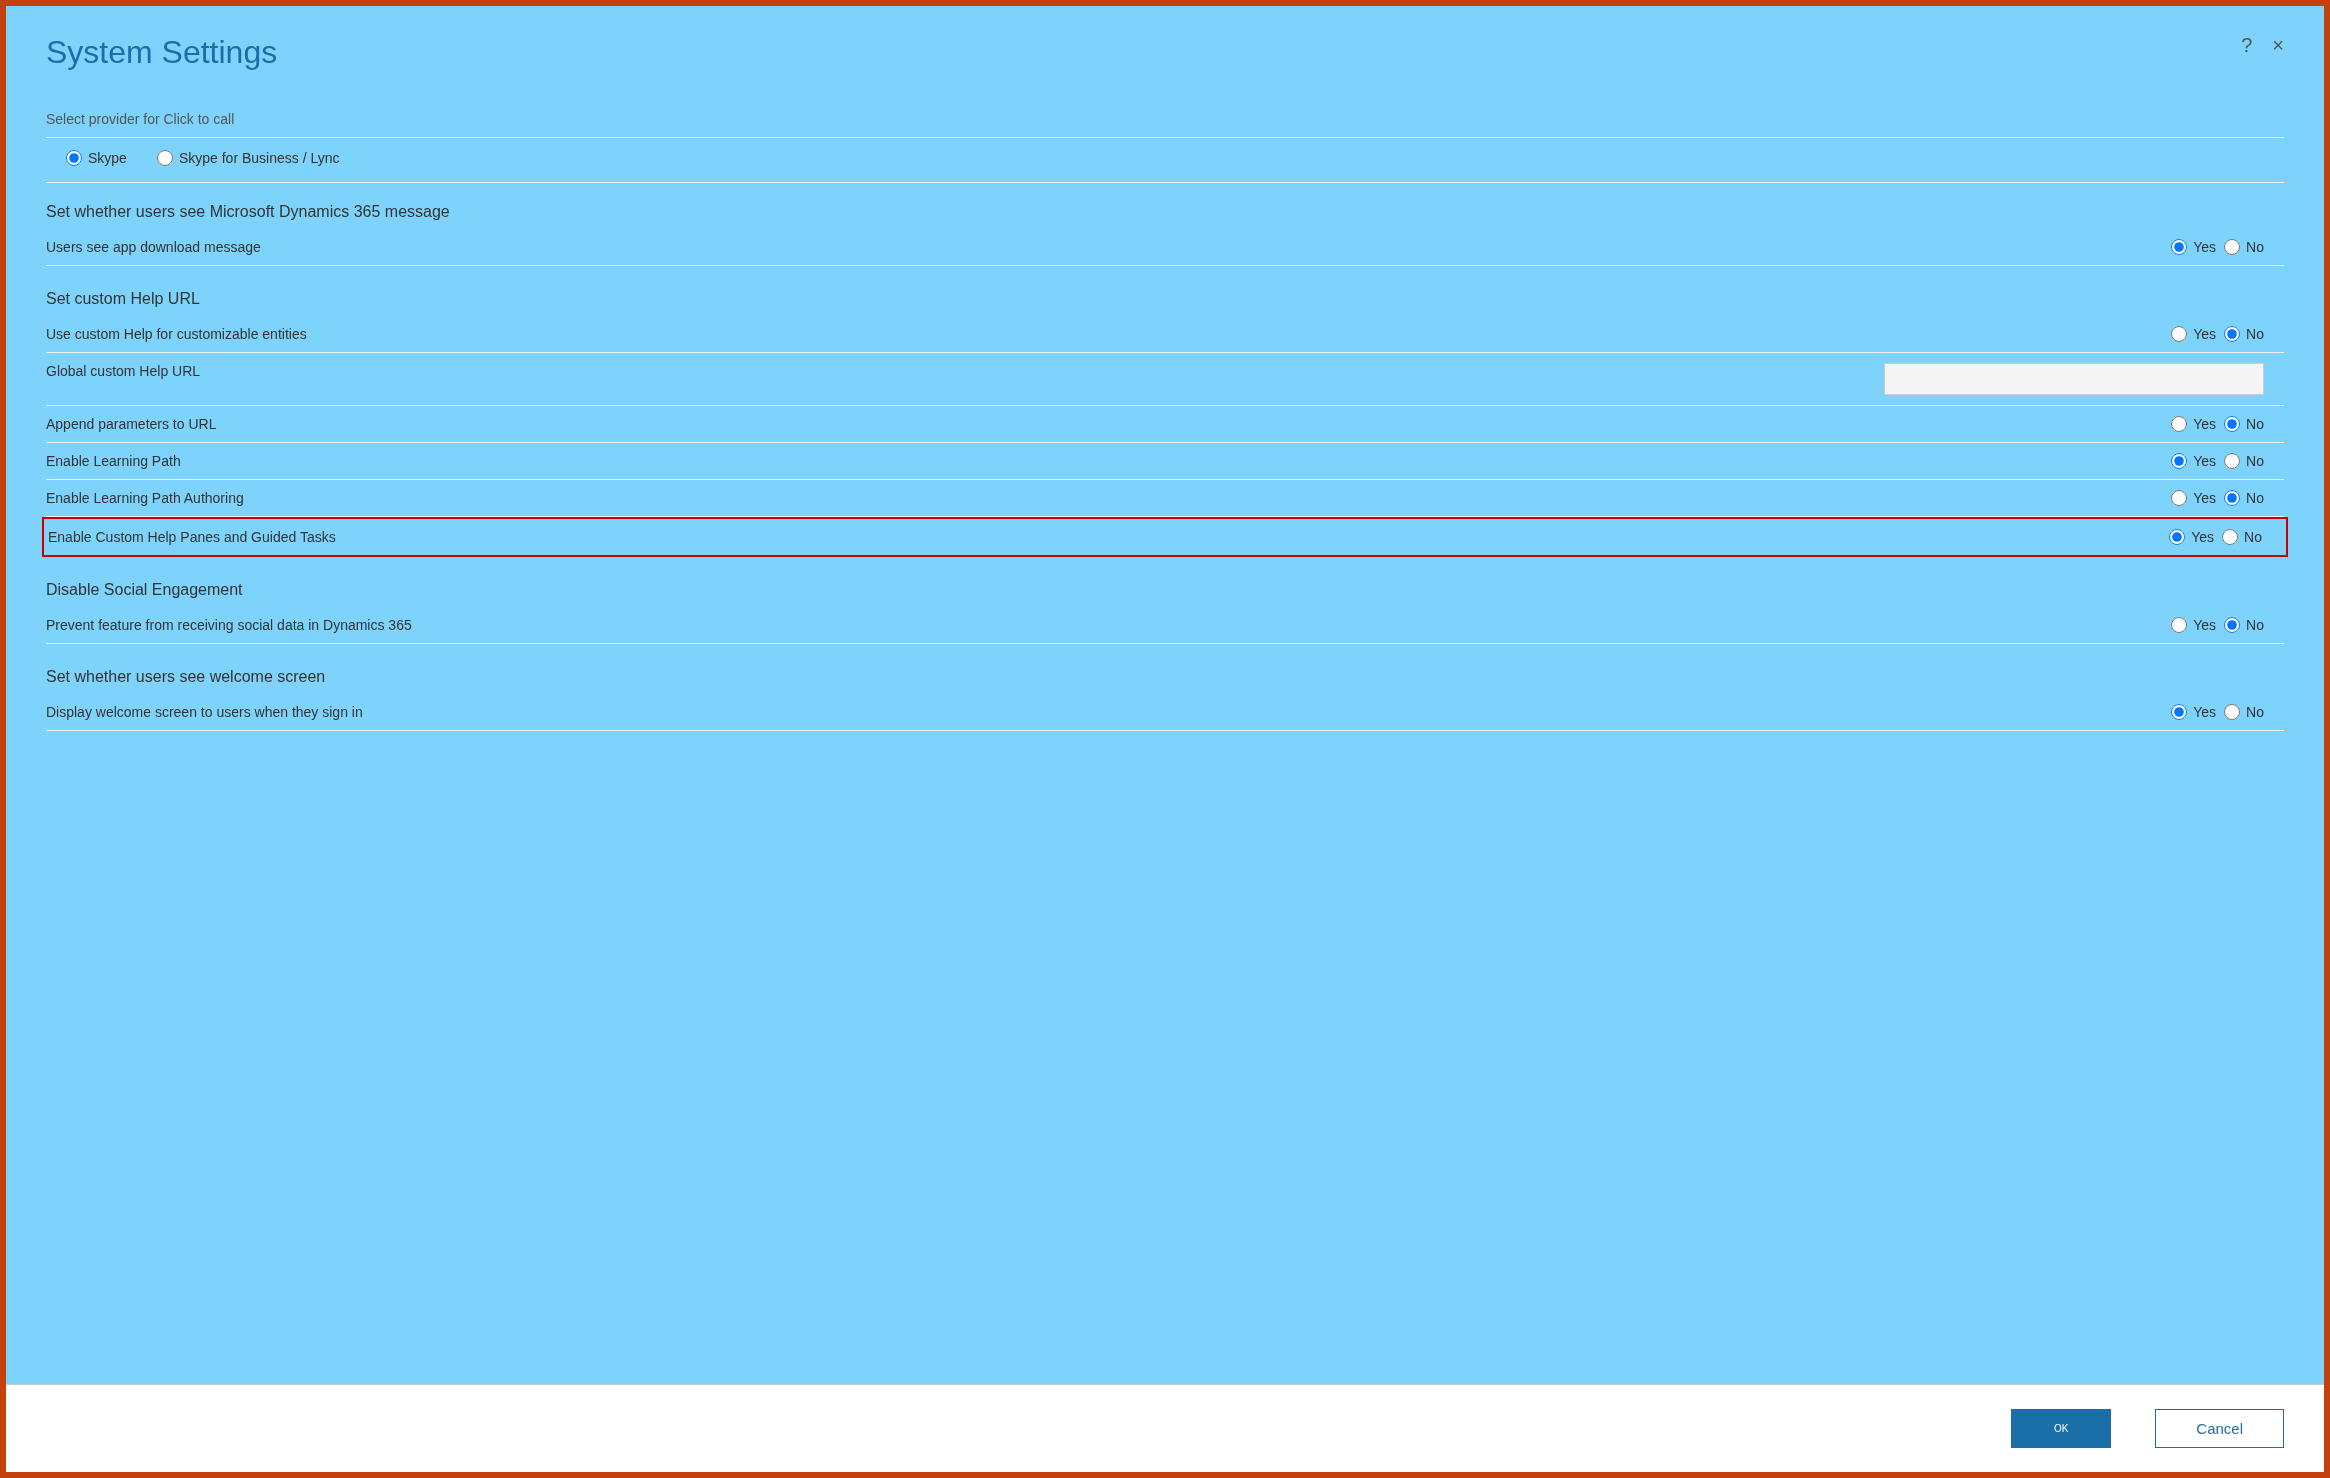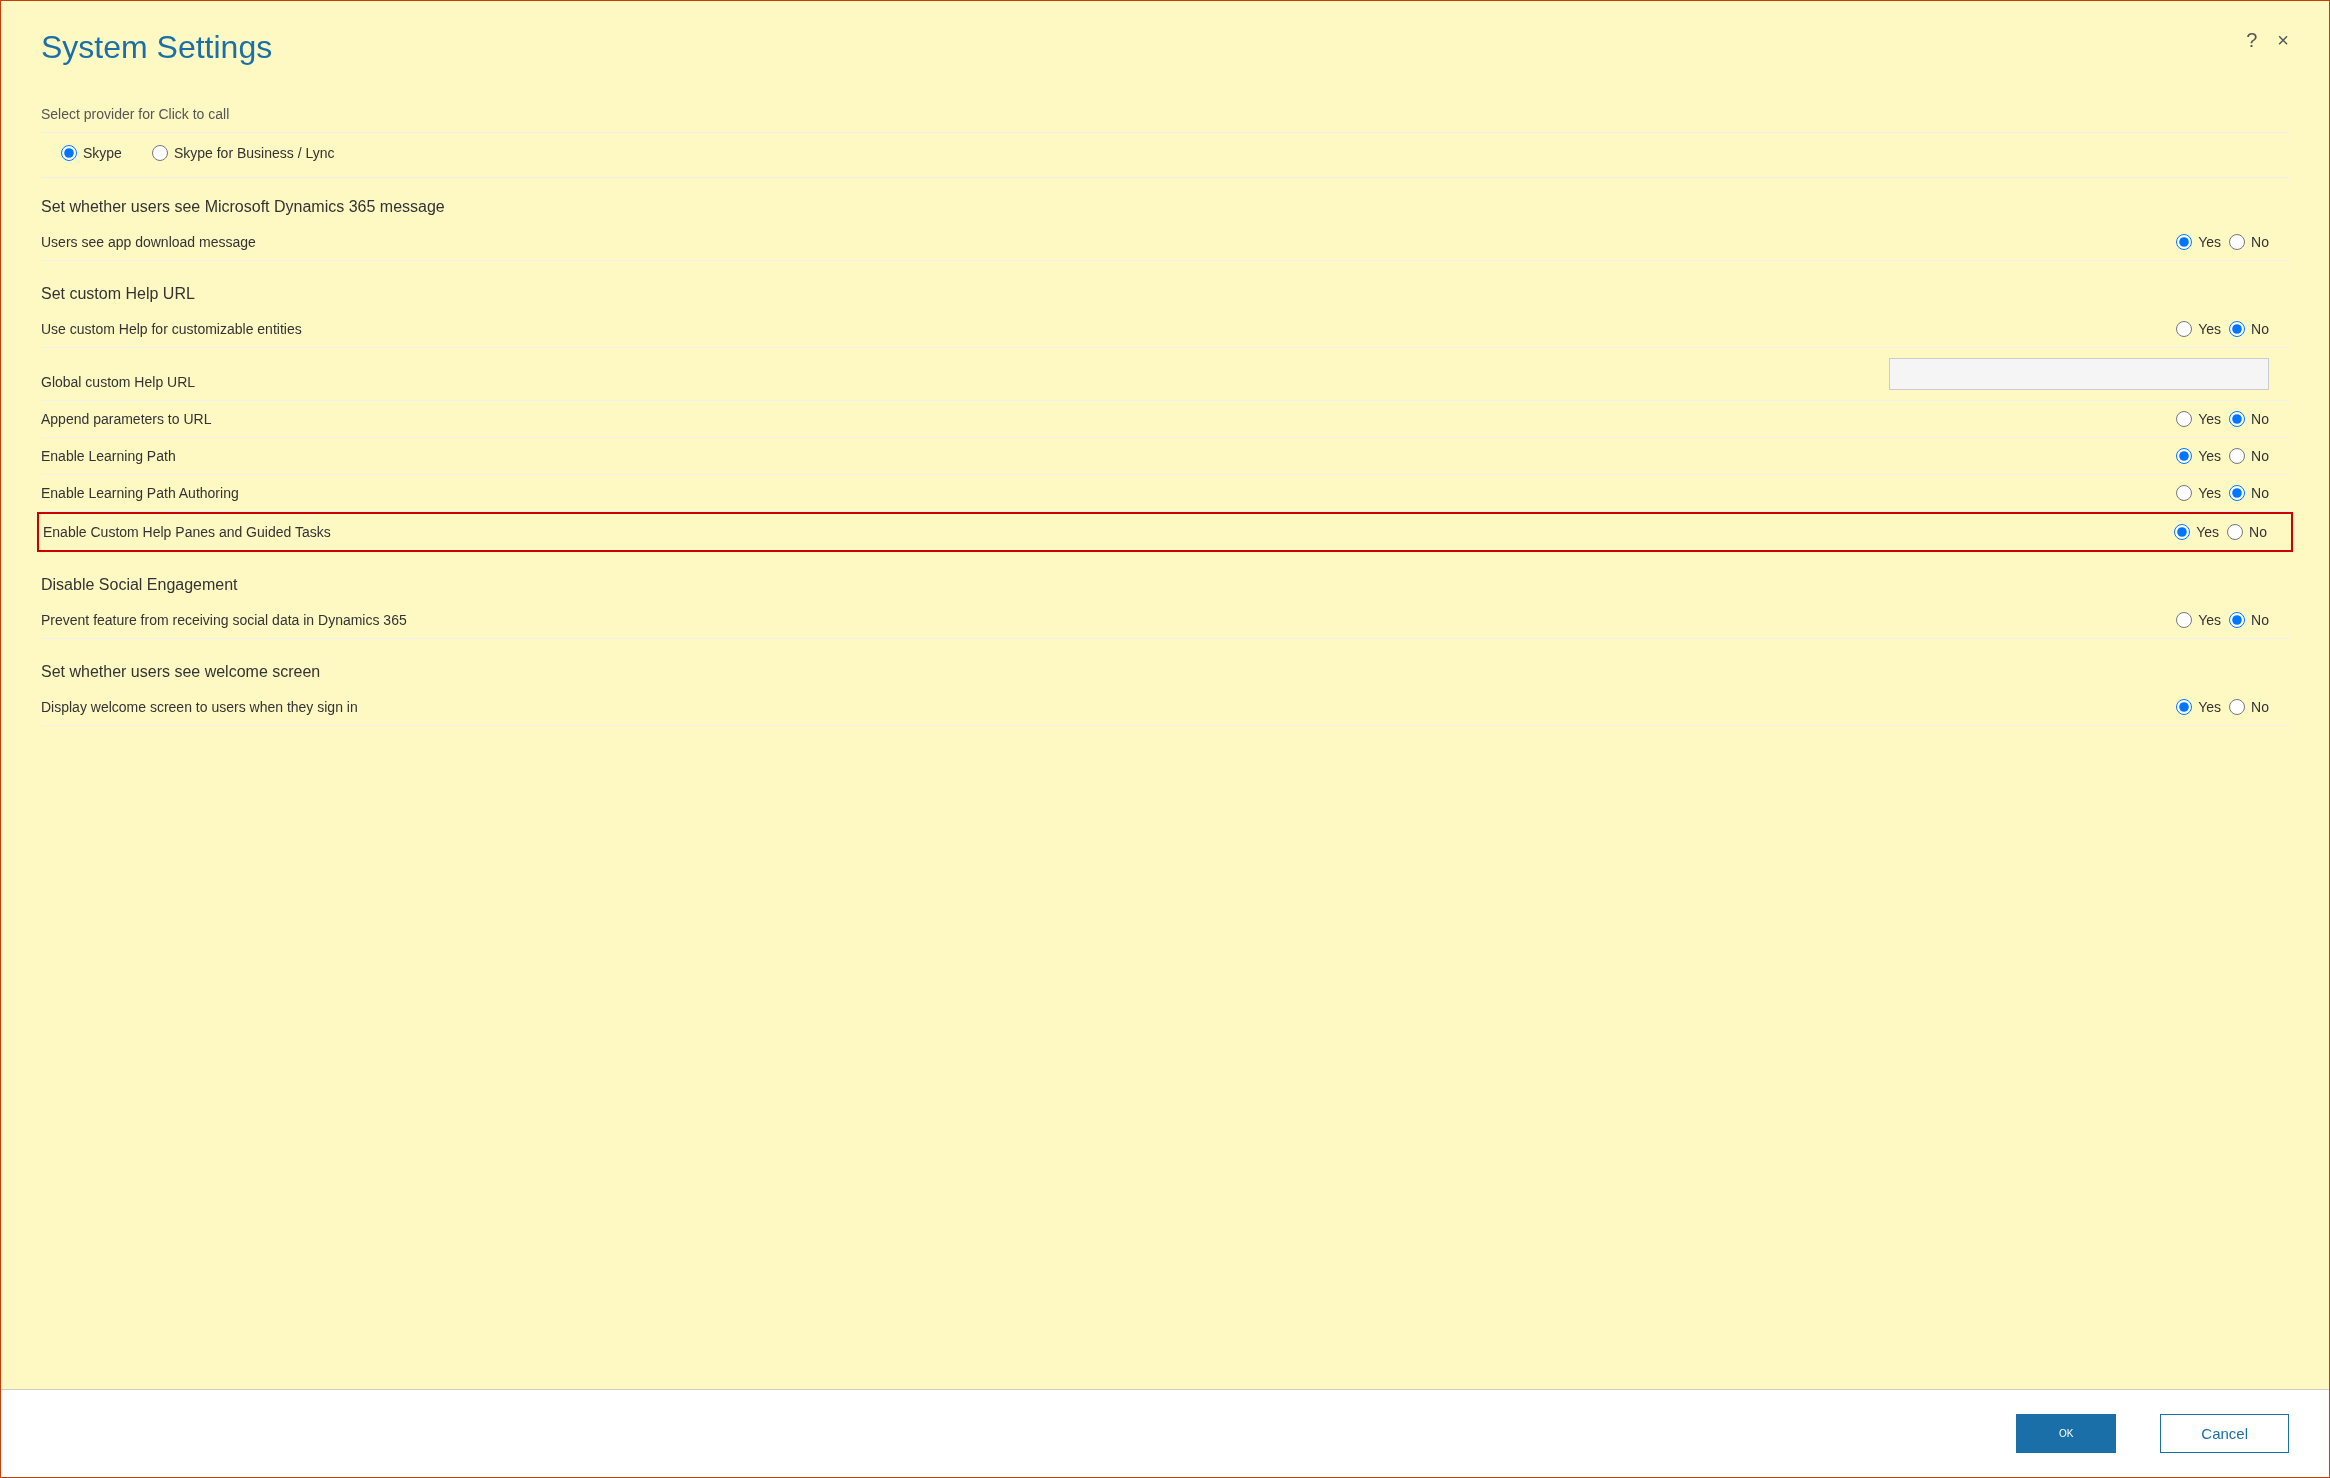--- a/index.html
+++ b/index.html
@@ -7,26 +7,26 @@
       font-family: 'Segoe UI', Arial, sans-serif;
       font-size: 14px;
       background: #fff;
       color: #333;
       width: 2330px;
       min-height: 1478px;
       position: relative;
     }
 
     .dialog {
-      background: #fef9c3;
+      background: #7dd3fc;
       width: 100%;
       min-height: 1478px;
       display: flex;
       flex-direction: column;
-      border: 1px solid #c2410c;
+      border: 6px solid #c2410c;
     }
 
     .dialog-header {
       padding: 28px 40px 16px 40px;
       position: relative;
     }
 
     .dialog-title {
       font-size: 32px;
       font-weight: 400;
@@ -107,21 +107,21 @@
 
     .section-header {
       font-size: 16px;
       font-weight: 400;
       color: #333;
       padding: 20px 0 8px 0;
     }
 
     .setting-row {
       display: flex;
-      align-items: flex-end;
+      align-items: flex-start;
       padding: 10px 0;
       border-bottom: 1px solid #f0f0f0;
     }
 
     .setting-row.highlighted {
       border: 2px solid #cc0000;
       margin: 0 -4px;
       padding: 10px 4px;
     }
 

